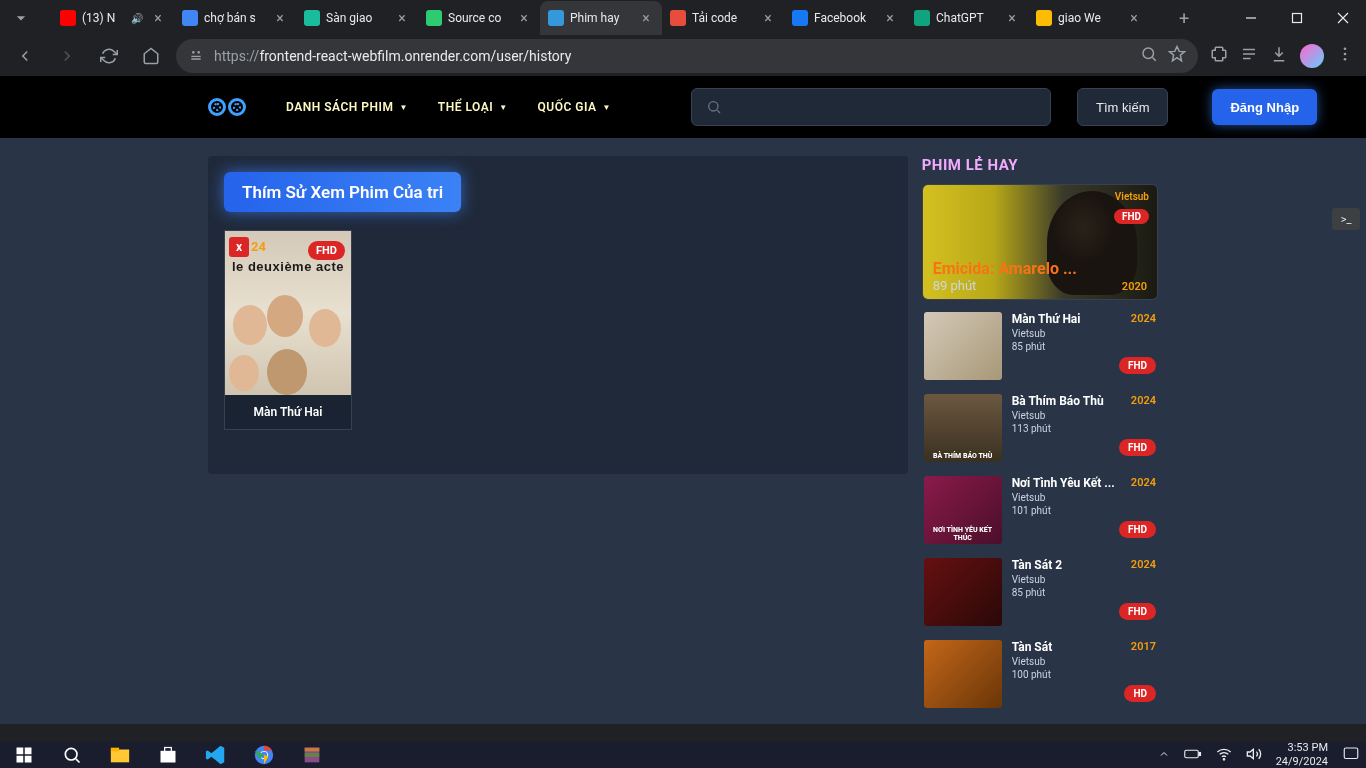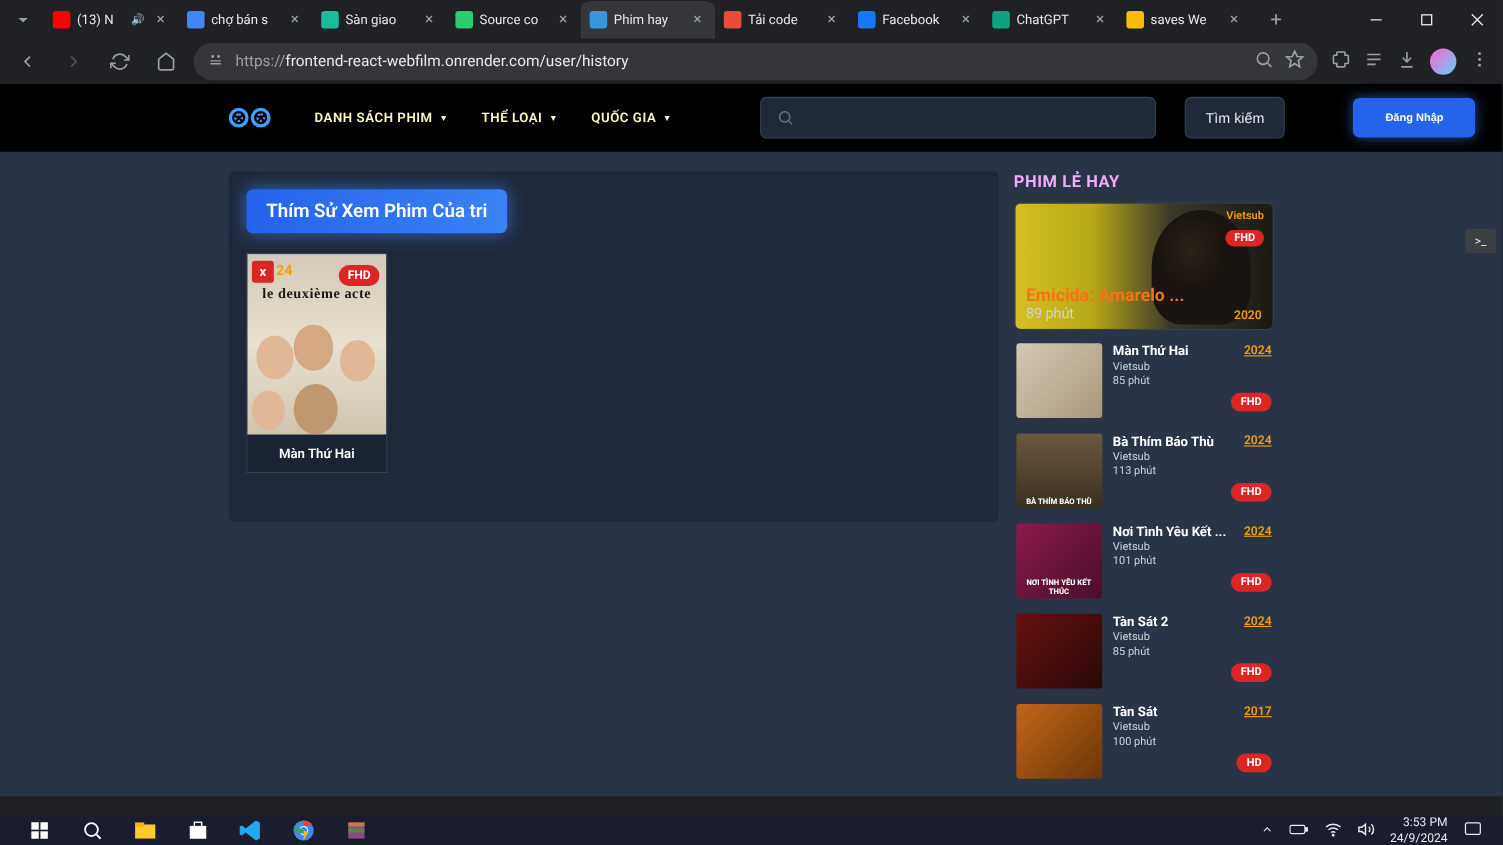--- a/index.html
+++ b/index.html
@@ -1,20 +1,20 @@
 <!DOCTYPE html>
 <html><head>
 <meta charset="utf-8">
 <style>
 * { margin: 0; padding: 0; box-sizing: border-box; }
 body { font-family: -apple-system, BlinkMacSystemFont, "Segoe UI", Roboto, sans-serif; background: #202124; color: #e8eaed; overflow: hidden; width: 1366px; height: 768px; }
 
 
 .chrome-top { background: #202124; }
-.tab-strip { display: flex; align-items: center; height: 36px; padding-left: 6px; gap: 4px; }
+.tab-strip { display: flex; align-items: center; height: 36px; padding-left: 6px; gap: 16px; }
 .tab-dropdown { width: 30px; height: 30px; display: flex; align-items: center; justify-content: center; color: #9aa0a6; cursor: pointer; }
 .tab { display: flex; align-items: center; height: 34px; padding: 0 8px; gap: 6px; border-radius: 8px 8px 0 0; min-width: 0; flex: 0 0 auto; width: 122px; position: relative; cursor: pointer; }
 .tab.active { background: #35363a; }
 .tab-icon { width: 16px; height: 16px; flex-shrink: 0; display: flex; align-items: center; justify-content: center; font-size: 11px; }
 .tab-title { font-size: 12px; color: #e8eaed; white-space: nowrap; overflow: hidden; text-overflow: ellipsis; flex: 1; }
 .tab-audio { font-size: 10px; color: #9aa0a6; }
 .tab-close { font-size: 14px; color: #9aa0a6; width: 16px; height: 16px; display: flex; align-items: center; justify-content: center; border-radius: 50%; }
 .new-tab { width: 28px; height: 28px; display: flex; align-items: center; justify-content: center; color: #9aa0a6; font-size: 18px; cursor: pointer; margin-left: 4px; }
 .window-controls { margin-left: auto; display: flex; }
 .win-btn { width: 46px; height: 36px; display: flex; align-items: center; justify-content: center; color: #e8eaed; cursor: pointer; }
@@ -36,28 +36,28 @@
 .header-bar { background: #000; height: 62px; display: flex; align-items: center; padding: 0 0 0 208px; gap: 20px; }
 .logo { display: flex; gap: 2px; }
 .reel { width: 18px; height: 18px; border: 3px solid #3fa0ff; border-radius: 50%; position: relative; }
 .reel::before { content: ''; position: absolute; inset: 2px; border: 2px dotted #3fa0ff; border-radius: 50%; }
 .nav-menu { display: flex; gap: 30px; margin-left: 20px; }
 .nav-item { display: flex; align-items: center; gap: 6px; font-size: 12px; font-weight: 600; color: #fef9c3; cursor: pointer; letter-spacing: .5px; }
 .nav-item .caret { font-size: 8px; }
 .search-box { display: flex; align-items: center; background: #1f2937; border: 1px solid #374151; border-radius: 6px; height: 38px; padding: 0 14px; gap: 10px; margin-left: 60px; width: 360px; }
 .search-box input { background: transparent; border: none; outline: none; color: #9aa0a6; font-size: 13px; flex: 1; }
 .search-btn { background: #1f2937; border: 1px solid #374151; border-radius: 6px; height: 38px; padding: 0 18px; color: #e8eaed; font-size: 13px; cursor: pointer; margin-left: 6px; }
-.login-btn { background: #2563eb; color: #fff; border: none; border-radius: 6px; height: 36px; padding: 0 29px; font-size: 10px; font-weight: 600; cursor: pointer; margin-left: 42px; box-shadow: 0 0 12px rgba(59,130,246,.6); }
+.login-btn { background: #2563eb; color: #fff; border: none; border-radius: 6px; height: 36px; padding: 0 18px; font-size: 13px; font-weight: 600; cursor: pointer; margin-left: 24px; box-shadow: 0 0 12px rgba(59,130,246,.6); }
 
 .content { display: flex; padding: 18px 208px 0; gap: 14px; }
 .main-panel { background: #20293a; border-radius: 4px; padding: 16px; width: 710px; height: 318px; }
 .history-title { display: inline-block; background: linear-gradient(90deg,#2563eb,#3b82f6); color: #fff; padding: 10px 18px; border-radius: 6px; font-size: 17px; font-weight: 600; box-shadow: 0 0 16px rgba(59,130,246,.7); }
 .movie-card { width: 128px; margin-top: 18px; border: 1px solid #374151; position: relative; cursor: pointer; }
 .movie-poster { width: 100%; height: 164px; background: linear-gradient(180deg,#d4c9b8 0%,#e8e0d0 50%,#cfc4af 100%); position: relative; overflow: hidden; }
-.poster-overlay-text { position: absolute; top: 28px; left: 6px; right: 6px; text-align: center; font-family: Liberation Serif, serif; font-size: 13px; font-weight: 600; color: #1a1a1a; letter-spacing: .5px; }
+.poster-overlay-text { position: absolute; top: 28px; left: 6px; right: 6px; text-align: center; font-family: Liberation Sans, sans-serif; font-size: 13px; font-weight: 600; color: #1a1a1a; letter-spacing: .5px; }
 .card-remove { position: absolute; top: 6px; left: 4px; width: 20px; height: 20px; background: #dc2626; color: #fff; border-radius: 3px; font-size: 12px; font-weight: 700; display: flex; align-items: center; justify-content: center; cursor: pointer; z-index: 2; }
 .card-badge-year { position: absolute; top: 8px; left: 26px; color: #f59e0b; font-size: 13px; font-weight: 700; z-index: 1; }
 .fhd-badge { position: absolute; top: 10px; right: 6px; background: #dc2626; color: #fff; font-size: 11px; font-weight: 700; padding: 3px 8px; border-radius: 10px; z-index: 2; }
 .poster-faces { position: absolute; bottom: 0; left: 0; right: 0; height: 100px; }
 .face { position: absolute; border-radius: 50%; background: #e0b896; }
 .face.f1 { width: 34px; height: 40px; left: 8px; top: 10px; }
 .face.f2 { width: 36px; height: 42px; left: 42px; top: 0; background: #d4a880; }
 .face.f3 { width: 32px; height: 38px; right: 10px; top: 14px; }
 .face.f4 { width: 30px; height: 36px; left: 4px; bottom: 4px; }
 .face.f5 { width: 40px; height: 46px; left: 42px; bottom: 0; background: #c09870; }
@@ -74,38 +74,38 @@
 .featured-title { color: #f97316; font-size: 16px; font-weight: 700; }
 .featured-duration { color: #cbd5e1; font-size: 13px; }
 .featured-year { color: #f59e0b; font-size: 11px; font-weight: 600; }
 
 .side-list { margin-top: 10px; display: flex; flex-direction: column; gap: 10px; }
 .side-item { display: flex; gap: 10px; cursor: pointer; border-radius: 4px; padding: 2px; }
 .side-thumb { width: 78px; height: 68px; background: #4a4030; border-radius: 3px; flex-shrink: 0; position: relative; overflow: hidden; }
 .side-info { flex: 1; display: flex; flex-direction: column; position: relative; }
 .side-row1 { display: flex; justify-content: space-between; align-items: flex-start; }
 .side-title { color: #fff; font-size: 12px; font-weight: 700; line-height: 1.2; }
-.side-year { color: #f59e0b; font-size: 11px; font-weight: 600; text-decoration: underline; }
+.side-year { color: #f59e0b; font-size: 11px; font-weight: 600; }
 .side-sub { color: #cbd5e1; font-size: 10px; margin-top: 2px; }
 .side-dur { color: #cbd5e1; font-size: 10px; margin-top: 2px; }
 .side-badge { position: absolute; right: 0; bottom: 6px; background: #dc2626; color: #fff; font-size: 10px; font-weight: 700; padding: 3px 9px; border-radius: 10px; }
 
 
 .thumb-collage { background: linear-gradient(135deg,#d4c9b8,#a89878); }
 .thumb-group { background: linear-gradient(180deg,#6b5840,#3a3020); }
 .thumb-pink { background: linear-gradient(135deg,#8b1a4a,#4a0f2a); }
 .thumb-red { background: linear-gradient(135deg,#661010,#2a0808); }
 .thumb-orange { background: linear-gradient(135deg,#c46618,#6a3608); }
 .thumb-label { position: absolute; bottom: 2px; left: 2px; right: 2px; font-size: 7px; font-weight: 800; color: #fff; text-align: center; }
 
 
 .dev-float { position: absolute; right: 6px; top: 132px; width: 28px; height: 22px; background: #3c4043; border-radius: 3px; display: flex; align-items: center; justify-content: center; font-size: 11px; color: #e8eaed; cursor: pointer; }
 
 
-.taskbar { position: absolute; bottom: 0; left: 0; right: 0; height: 26px; background: #1a1d2e; display: flex; align-items: center; padding: 0 12px; }
+.taskbar { position: absolute; bottom: 0; left: 0; right: 0; height: 26px; background: #1a1d2e; display: flex; align-items: center; padding: 0 0; }
 .task-btn { width: 48px; height: 44px; display: flex; align-items: center; justify-content: center; cursor: pointer; position: relative; }
 .task-btn.active::after { content: ''; position: absolute; bottom: 0; left: 12px; right: 12px; height: 2px; background: #76b9ed; }
 .tray { margin-left: auto; display: flex; align-items: center; gap: 14px; padding-right: 6px; color: #e8eaed; font-size: 11px; }
 .tray-time { text-align: right; line-height: 1.3; }
 .ic { width: 20px; height: 20px; }
 </style>
 </head>
 <body>
 
 <div class="chrome-top">
@@ -152,21 +152,21 @@
           <span class="tab-title">Facebook</span>
           <span class="tab-close">×</span>
         </div>
         <div class="tab">
           <span class="tab-icon" style="background:#10a37f;border-radius:3px"></span>
           <span class="tab-title">ChatGPT</span>
           <span class="tab-close">×</span>
         </div>
         <div class="tab">
           <span class="tab-icon" style="background:#fbbc04;border-radius:3px"></span>
-          <span class="tab-title">saves We</span>
+          <span class="tab-title">giao We</span>
           <span class="tab-close">×</span>
         </div>
       </div>
     <div class="new-tab">+</div>
     <div class="window-controls">
       <div class="win-btn">
           <svg width="12" height="12" viewBox="0 0 12 12">
             <path d="M1 6h10" stroke="currentColor" stroke-width="1.2"></path>
           </svg>
         </div>

